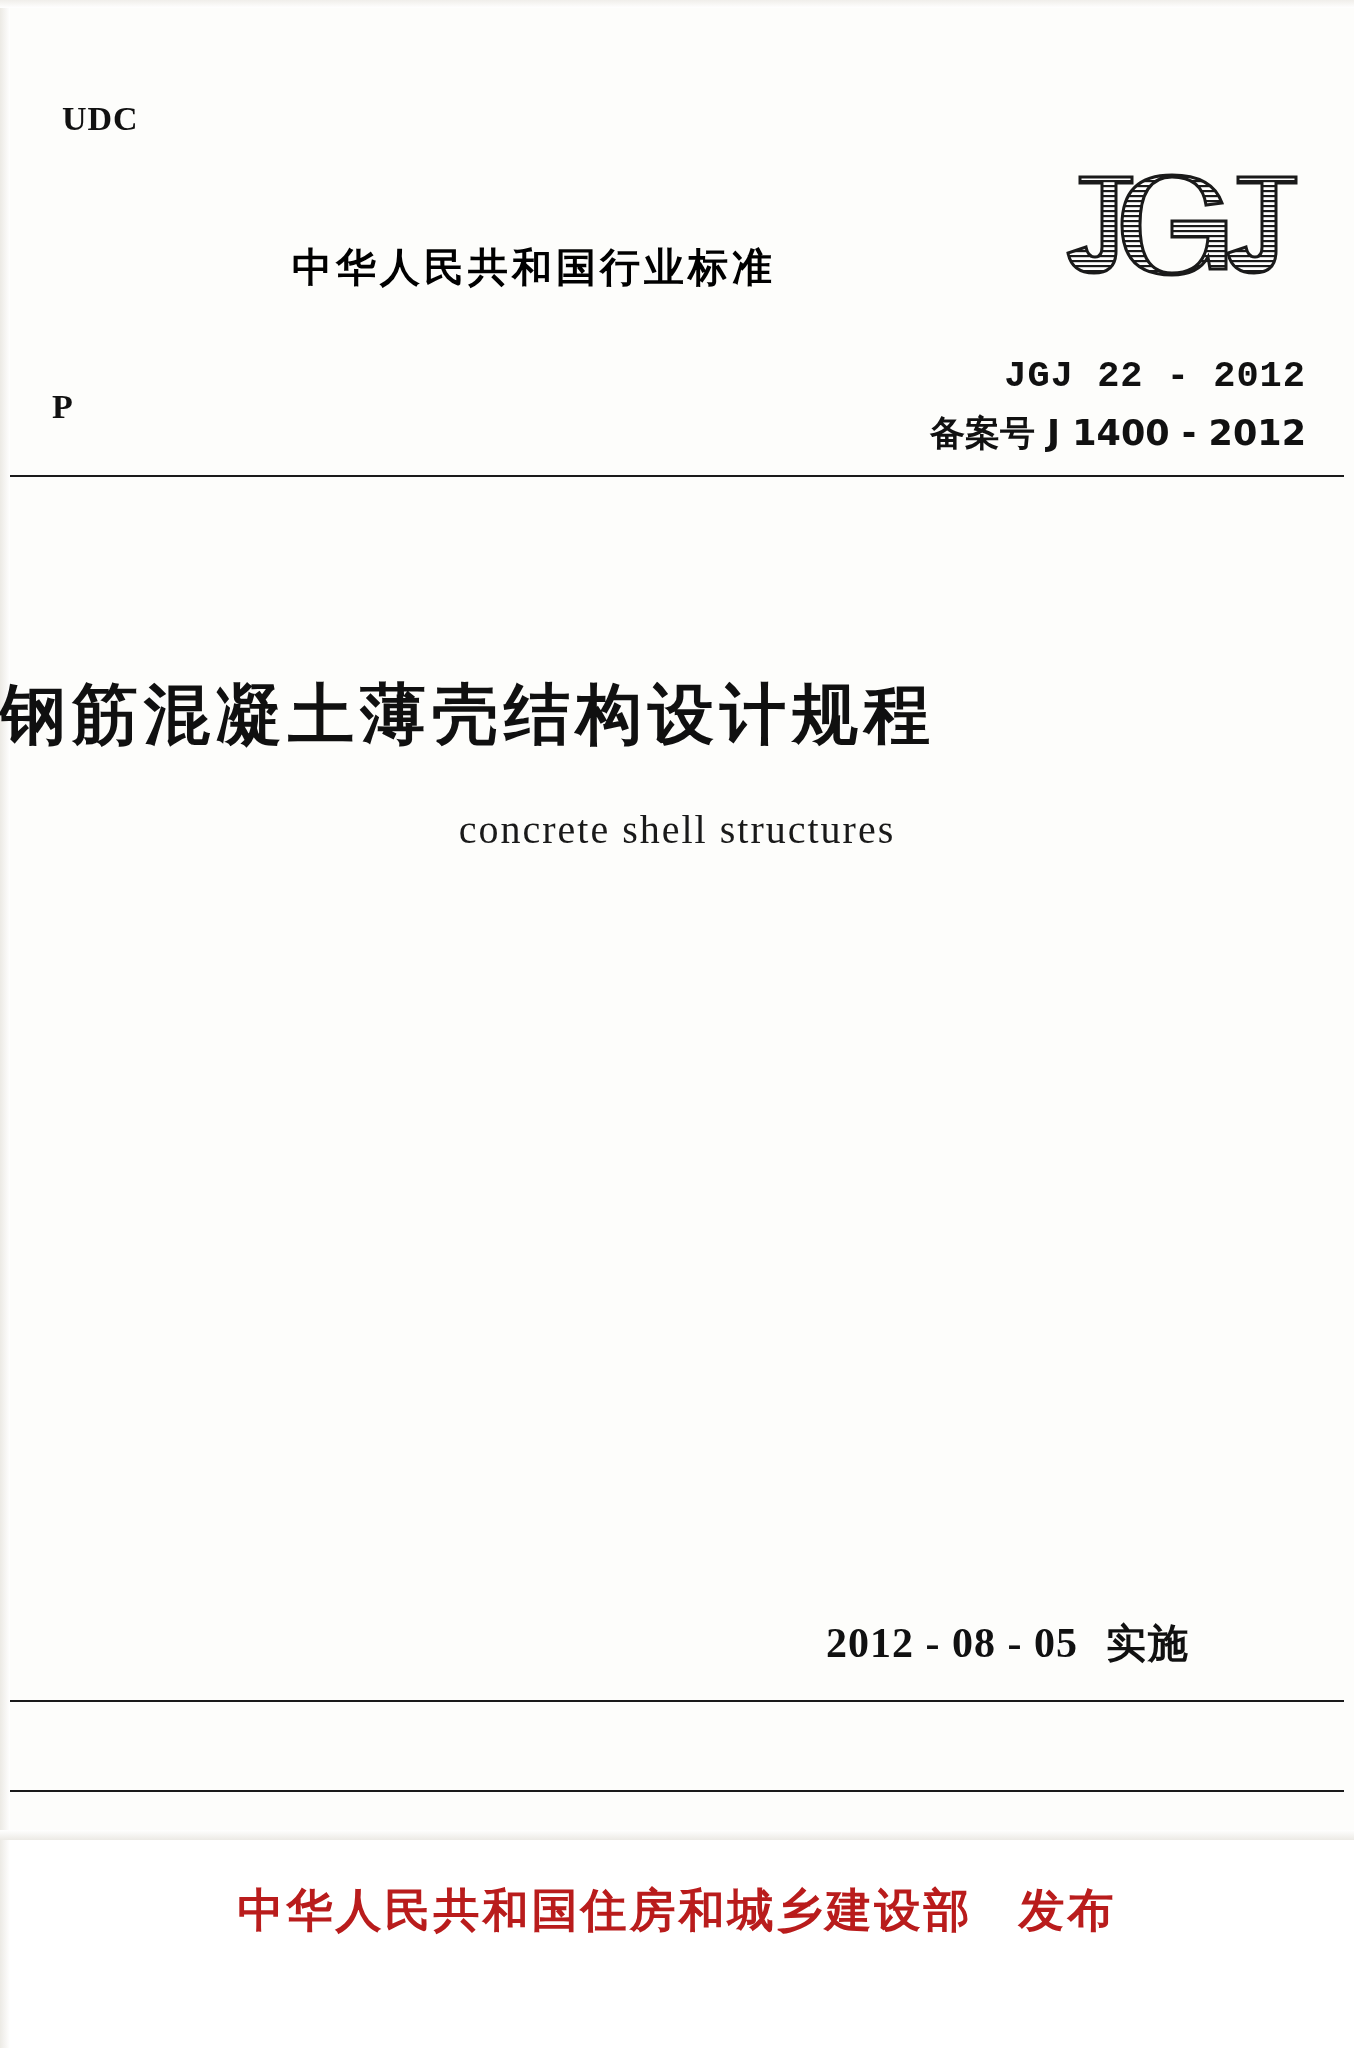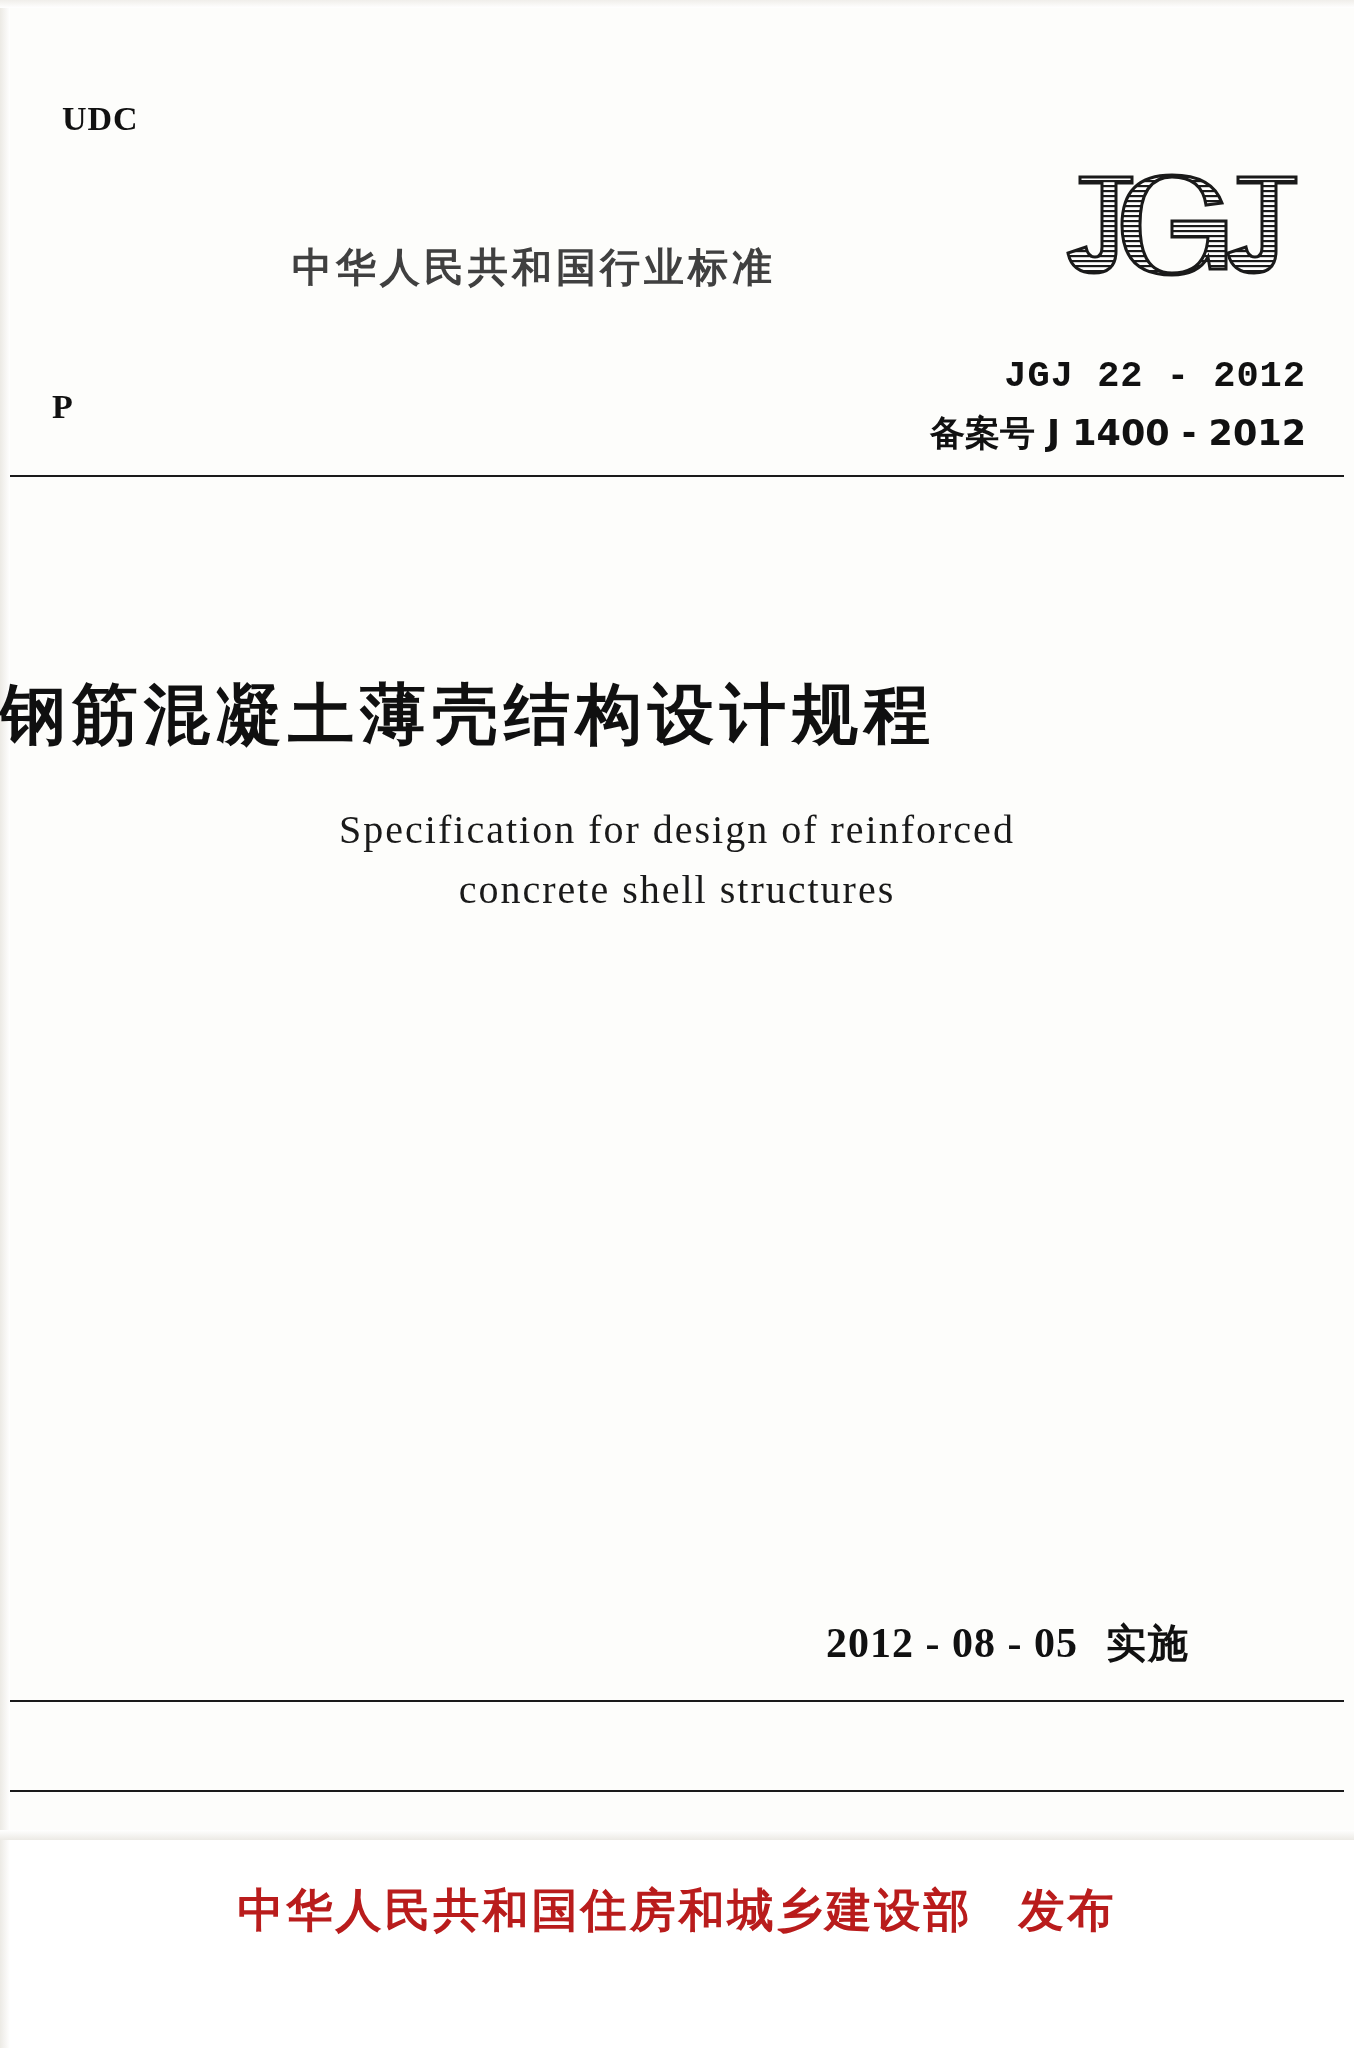--- a/index.html
+++ b/index.html
@@ -42,21 +42,21 @@
     font-size: 34px;
   }
   .national-std {
     position: absolute;
     left: 292px;
     top: 240px;
     font-family: "DejaVu Sans", sans-serif;
     font-weight: bold;
     font-size: 40px;
     letter-spacing: 4px;
-    color: #404040;
+    color: #000000;
   }
 
   
   .jgj-logo {
     position: absolute;
     left: 1060px;
     top: 165px;
     width: 250px;
     height: 130px;
   }
@@ -226,21 +226,20 @@
   <div class="std-no">JGJ 22 - 2012</div>
   <div class="record-no">备案号 J 1400 - 2012</div>
 
   <div class="pclass">P</div>
 
   <div class="rule rule-top"></div>
 
   <div class="title-cn">钢筋混凝土薄壳结构设计规程</div>
 
   <div class="title-en">
-    <div>Specification for design of reinforced</div>
     <div>concrete shell structures</div>
   </div>
 
 
   <div class="date-effective">
     <span>2012 - 08 - 05</span><span class="word">实施</span>
   </div>
 
   <div class="rule rule-mid"></div>
   <div class="rule rule-bottom"></div>

